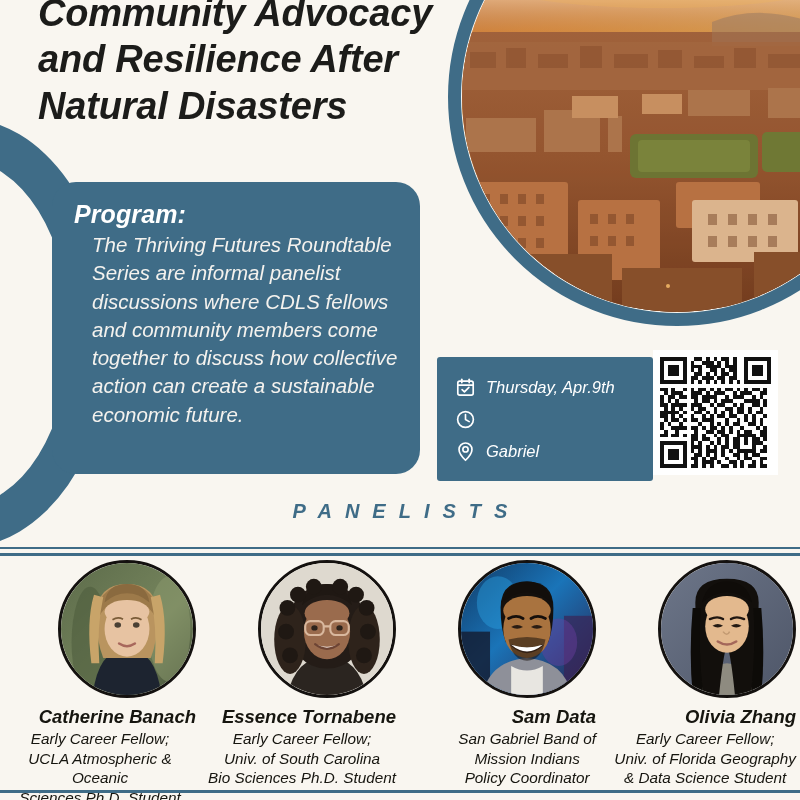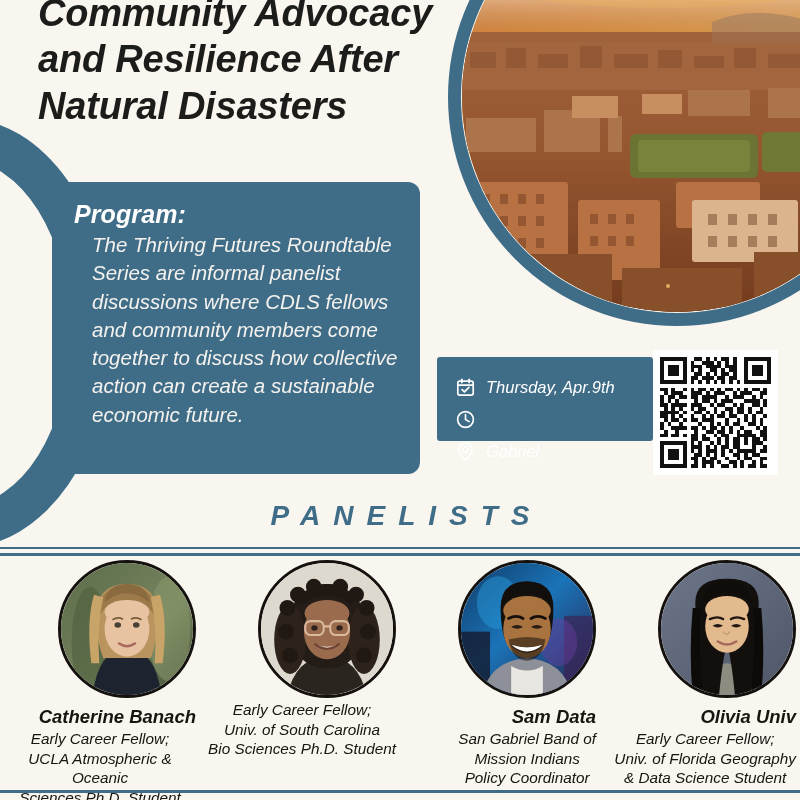--- a/index.html
+++ b/index.html
@@ -60,21 +60,21 @@
     color: #1C1C1A;
     letter-spacing: -0.2px;
   }
 
   
   .program-card {
     position: absolute;
     left: 52px; top: 182px;
     width: 368px; height: 292px;
     background: #3F6C87;
-    border-radius: 12px;
+    border-radius: 24px;
     z-index: 5;
     padding: 18px 22px 14px 22px;
     color: #FFFFFF;
   }
   .program-heading {
     font-size: 25px;
     font-weight: 700;
     margin-bottom: 2px;
     letter-spacing: 0.1px;
   }
@@ -82,21 +82,21 @@
     font-size: 20.5px;
     line-height: 1.38;
     color: #F4F2EE;
     margin-left: 18px;
   }
 
   
   .details-card {
     position: absolute;
     left: 437px; top: 357px;
-    width: 216px; height: 84px;
+    width: 216px; height: 124px;
     background: #3F6C87;
     border-radius: 3px;
     z-index: 6;
     padding: 14px 8px 0 18px;
   }
   .detail-row {
     display: flex;
     align-items: center;
     gap: 10px;
     height: 32px;
@@ -116,21 +116,21 @@
   }
   .qr-box svg { display: block; width: 100%; height: 100%; }
 
   
   .panelists-heading {
     position: absolute;
     left: 0; top: 500px;
     width: 800px;
     text-align: center;
     z-index: 4;
-    font-size: 28px;
+    font-size: 20px;
     font-weight: 700;
     letter-spacing: 13px;
     text-indent: 13px;
     color: #3F6C87;
   }
   .rule {
     position: absolute;
     left: 0; width: 800px;
     background: #3F6C87;
     z-index: 8;
@@ -675,20 +675,21 @@
               <circle cx="60" cy="18" r="6"></circle>
             <circle cx="72" cy="24" r="6"></circle>
               <circle cx="80" cy="34" r="6"></circle>
             <circle cx="19" cy="52" r="6"></circle>
               <circle cx="81" cy="52" r="6"></circle>
             <circle cx="22" cy="70" r="6"></circle>
               <circle cx="78" cy="70" r="6"></circle>
           </g>
         </svg>
       </div>
+      <div class="p-name">Essence Tornabene</div>
       <div class="p-affil">Early Career Fellow;
 Univ. of South Carolina
 Bio Sciences Ph.D. Student</div>
     </div>
 
     <div class="panelist">
       <div class="avatar">
         <svg viewBox="0 0 100 100" preserveAspectRatio="xMidYMid slice" aria-hidden="true">
           <defs>
               <linearGradient id="bg3" x1="0" y1="0" x2="1" y2="1">
@@ -742,20 +743,20 @@
           <path d="M37 42.5 q6 -2.6 10 0" stroke="#201711" stroke-width="1.8" fill="none" stroke-linecap="round"></path>
           <path d="M53 42.5 q4 -2.6 10 0" stroke="#201711" stroke-width="1.8" fill="none" stroke-linecap="round"></path>
           <path d="M39 47.6 q4 -2.6 8 0 q-4 2.4 -8 0z" fill="#241a13"></path>
           <path d="M53 47.6 q4 -2.6 8 0 q-4 2.4 -8 0z" fill="#241a13"></path>
           <path d="M47 52 q3 4 5 0" stroke="#c39a72" stroke-width="1.2" fill="none"></path>
           <path d="M43 59.5 q7 4.5 14 0" stroke="#a4675a" stroke-width="1.9" fill="none" stroke-linecap="round"></path>
           <path d="M24 34 q-3 34 0 66 l8 0 q-4 -34 -2 -66z" fill="#0d0b08"></path>
           <path d="M76 34 q3 34 0 66 l-8 0 q4 -34 2 -66z" fill="#0d0b08"></path>
         </svg>
       </div>
-      <div class="p-name">Olivia Univ</div>
+      <div class="p-name">Olivia Zhang</div>
       <div class="p-affil">Early Career Fellow;
 Univ. of Florida Geography
 &amp; Data Science Student</div>
     </div>
 
   </div>
 </div>
 
 </body></html>

